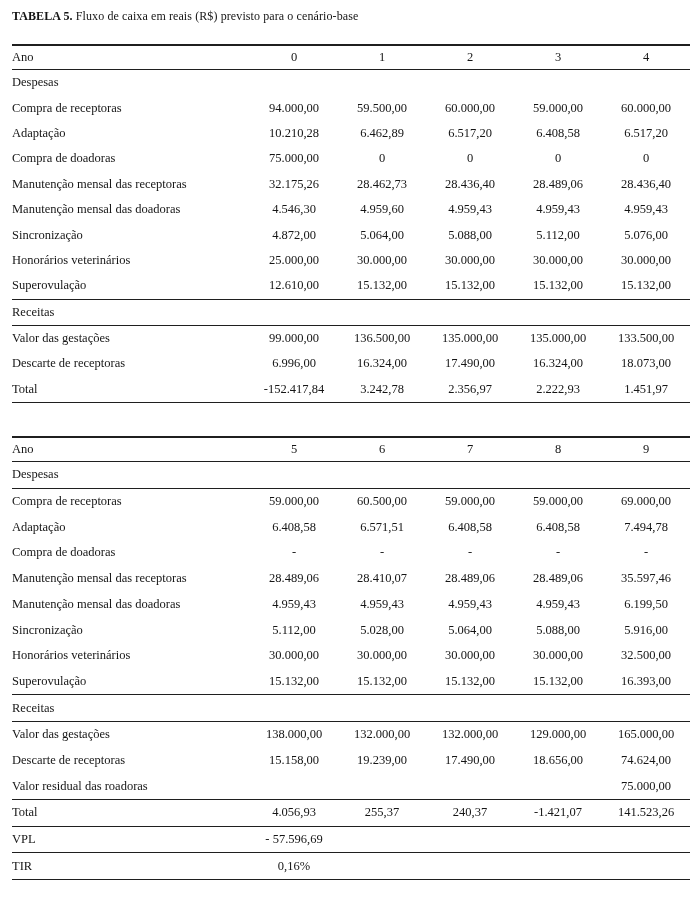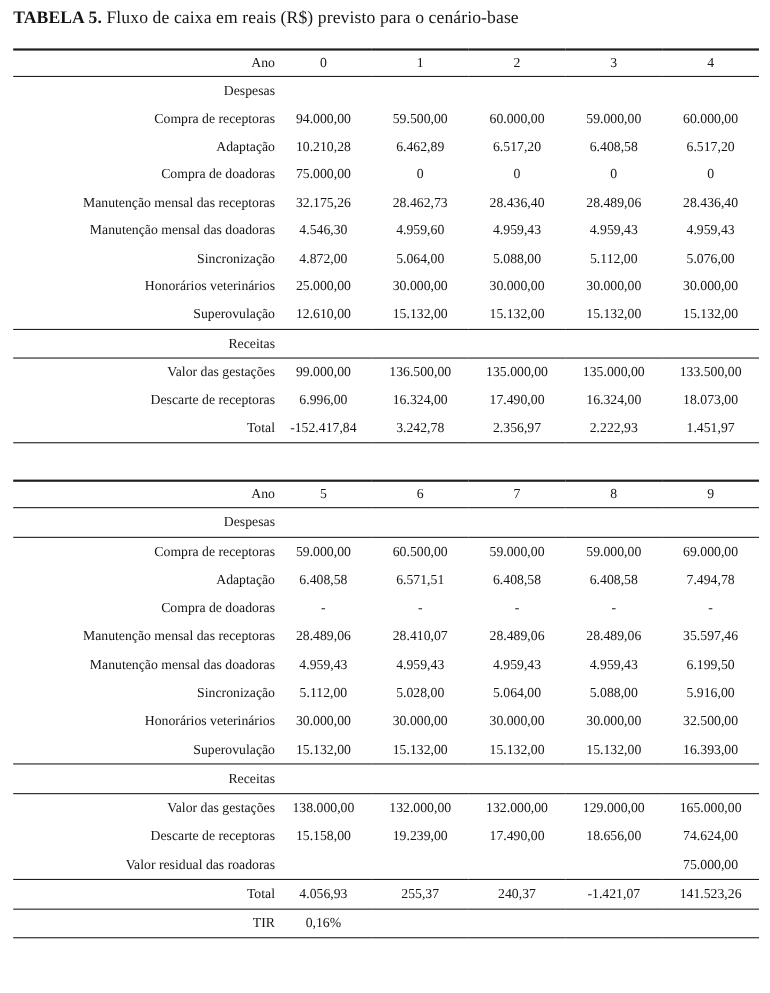--- a/index.html
+++ b/index.html
@@ -9,21 +9,21 @@
   }
   body {
     width: 700px;
     height: 903px;
     font-family: "Liberation Serif", "DejaVu Serif", serif;
     color: #151515;
     overflow: hidden;
   }
   .title {
     margin: 9px 0 0 12px;
-    font-size: 16px;
+    font-size: 12px;
     line-height: 15px;
     letter-spacing: 0.1px;
   }
   .title .t-label {
     font-weight: bold;
   }
   .tables-container {
     margin-left: 12px;
   }
   table.cashflow {
@@ -39,21 +39,21 @@
   table.cashflow td {
     font-size: 12.5px;
     padding: 0;
     vertical-align: middle;
     white-space: nowrap;
     overflow: hidden;
   }
   table.cashflow.t1 td { height: 25.4px; }
   table.cashflow.t2 td { height: 25.7px; }
   table.cashflow tr.header-row td { height: 23px; }
-  td.label { text-align: right; padding-left: 2px; }
+  td.label { text-align: left; padding-left: 2px; }
   td.val { text-align: center; }
   tr.rule-below td { border-bottom: 1.6px solid #1f1f1f; }
 </style>
 </head>
 <body>
 
 <p class="title"><span class="t-label">TABELA 5.</span><span> Fluxo de caixa em reais (R$) previsto para o cenário-base</span></p>
 
 <div class="tables-container">
     <table class="cashflow t1">
@@ -304,20 +304,28 @@
         </tr>
         <tr class="rule-below total-row">
           <td class="label">Total</td>
           <td class="val">4.056,93</td>
           <td class="val">255,37</td>
           <td class="val">240,37</td>
           <td class="val">-1.421,07</td>
           <td class="val">141.523,26</td>
         </tr>
         <tr class="rule-below data-row">
+          <td class="label">VPL</td>
+          <td class="val">- 57.596,69</td>
+          <td class="val"></td>
+          <td class="val"></td>
+          <td class="val"></td>
+          <td class="val"></td>
+        </tr>
+        <tr class="rule-below data-row">
           <td class="label">TIR</td>
           <td class="val">0,16%</td>
           <td class="val"></td>
           <td class="val"></td>
           <td class="val"></td>
           <td class="val"></td>
         </tr>
       </tbody>
     </table>
   </div>

